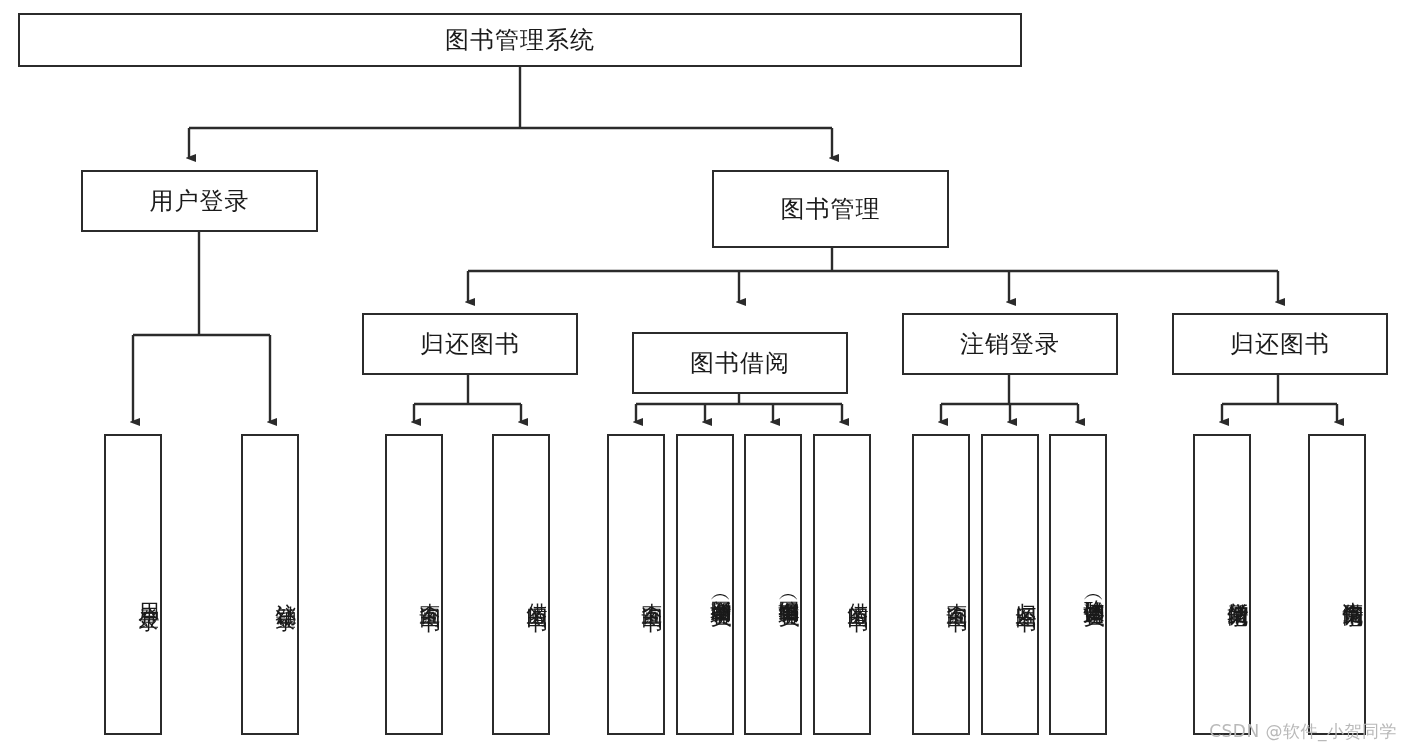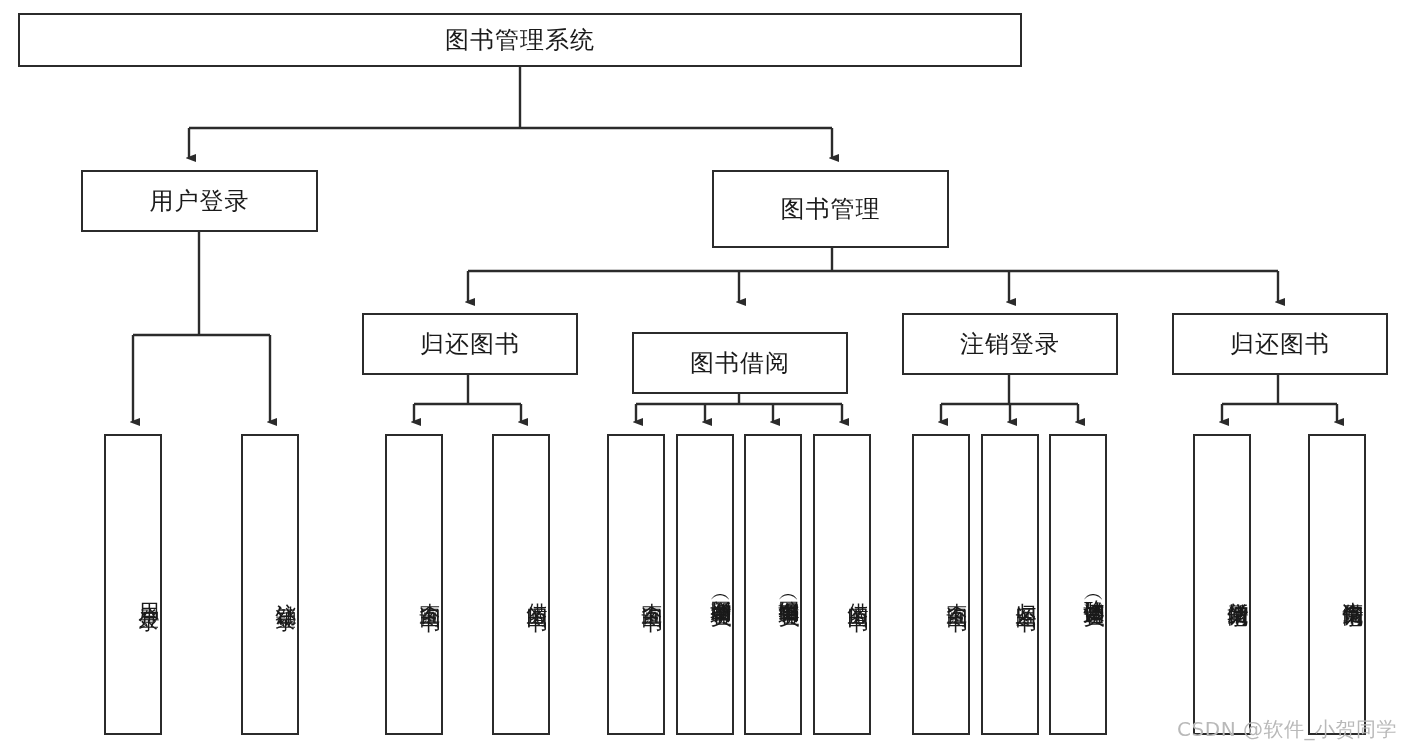--- a/index.html
+++ b/index.html
@@ -53,21 +53,21 @@
     overflow: hidden;
   }
   .node-v.tall {
     padding-top: 6px;
     letter-spacing: 1px;
   }
   .watermark {
     position: absolute;
     right: 8px;
     bottom: 4px;
-    font-size: 20px;
+    font-size: 17px;
     color: #b9b9b9;
     white-space: nowrap;
     letter-spacing: 0.5px;
   }
 </style>
 </head>
 <body>
 
 <div id="canvas">
 

